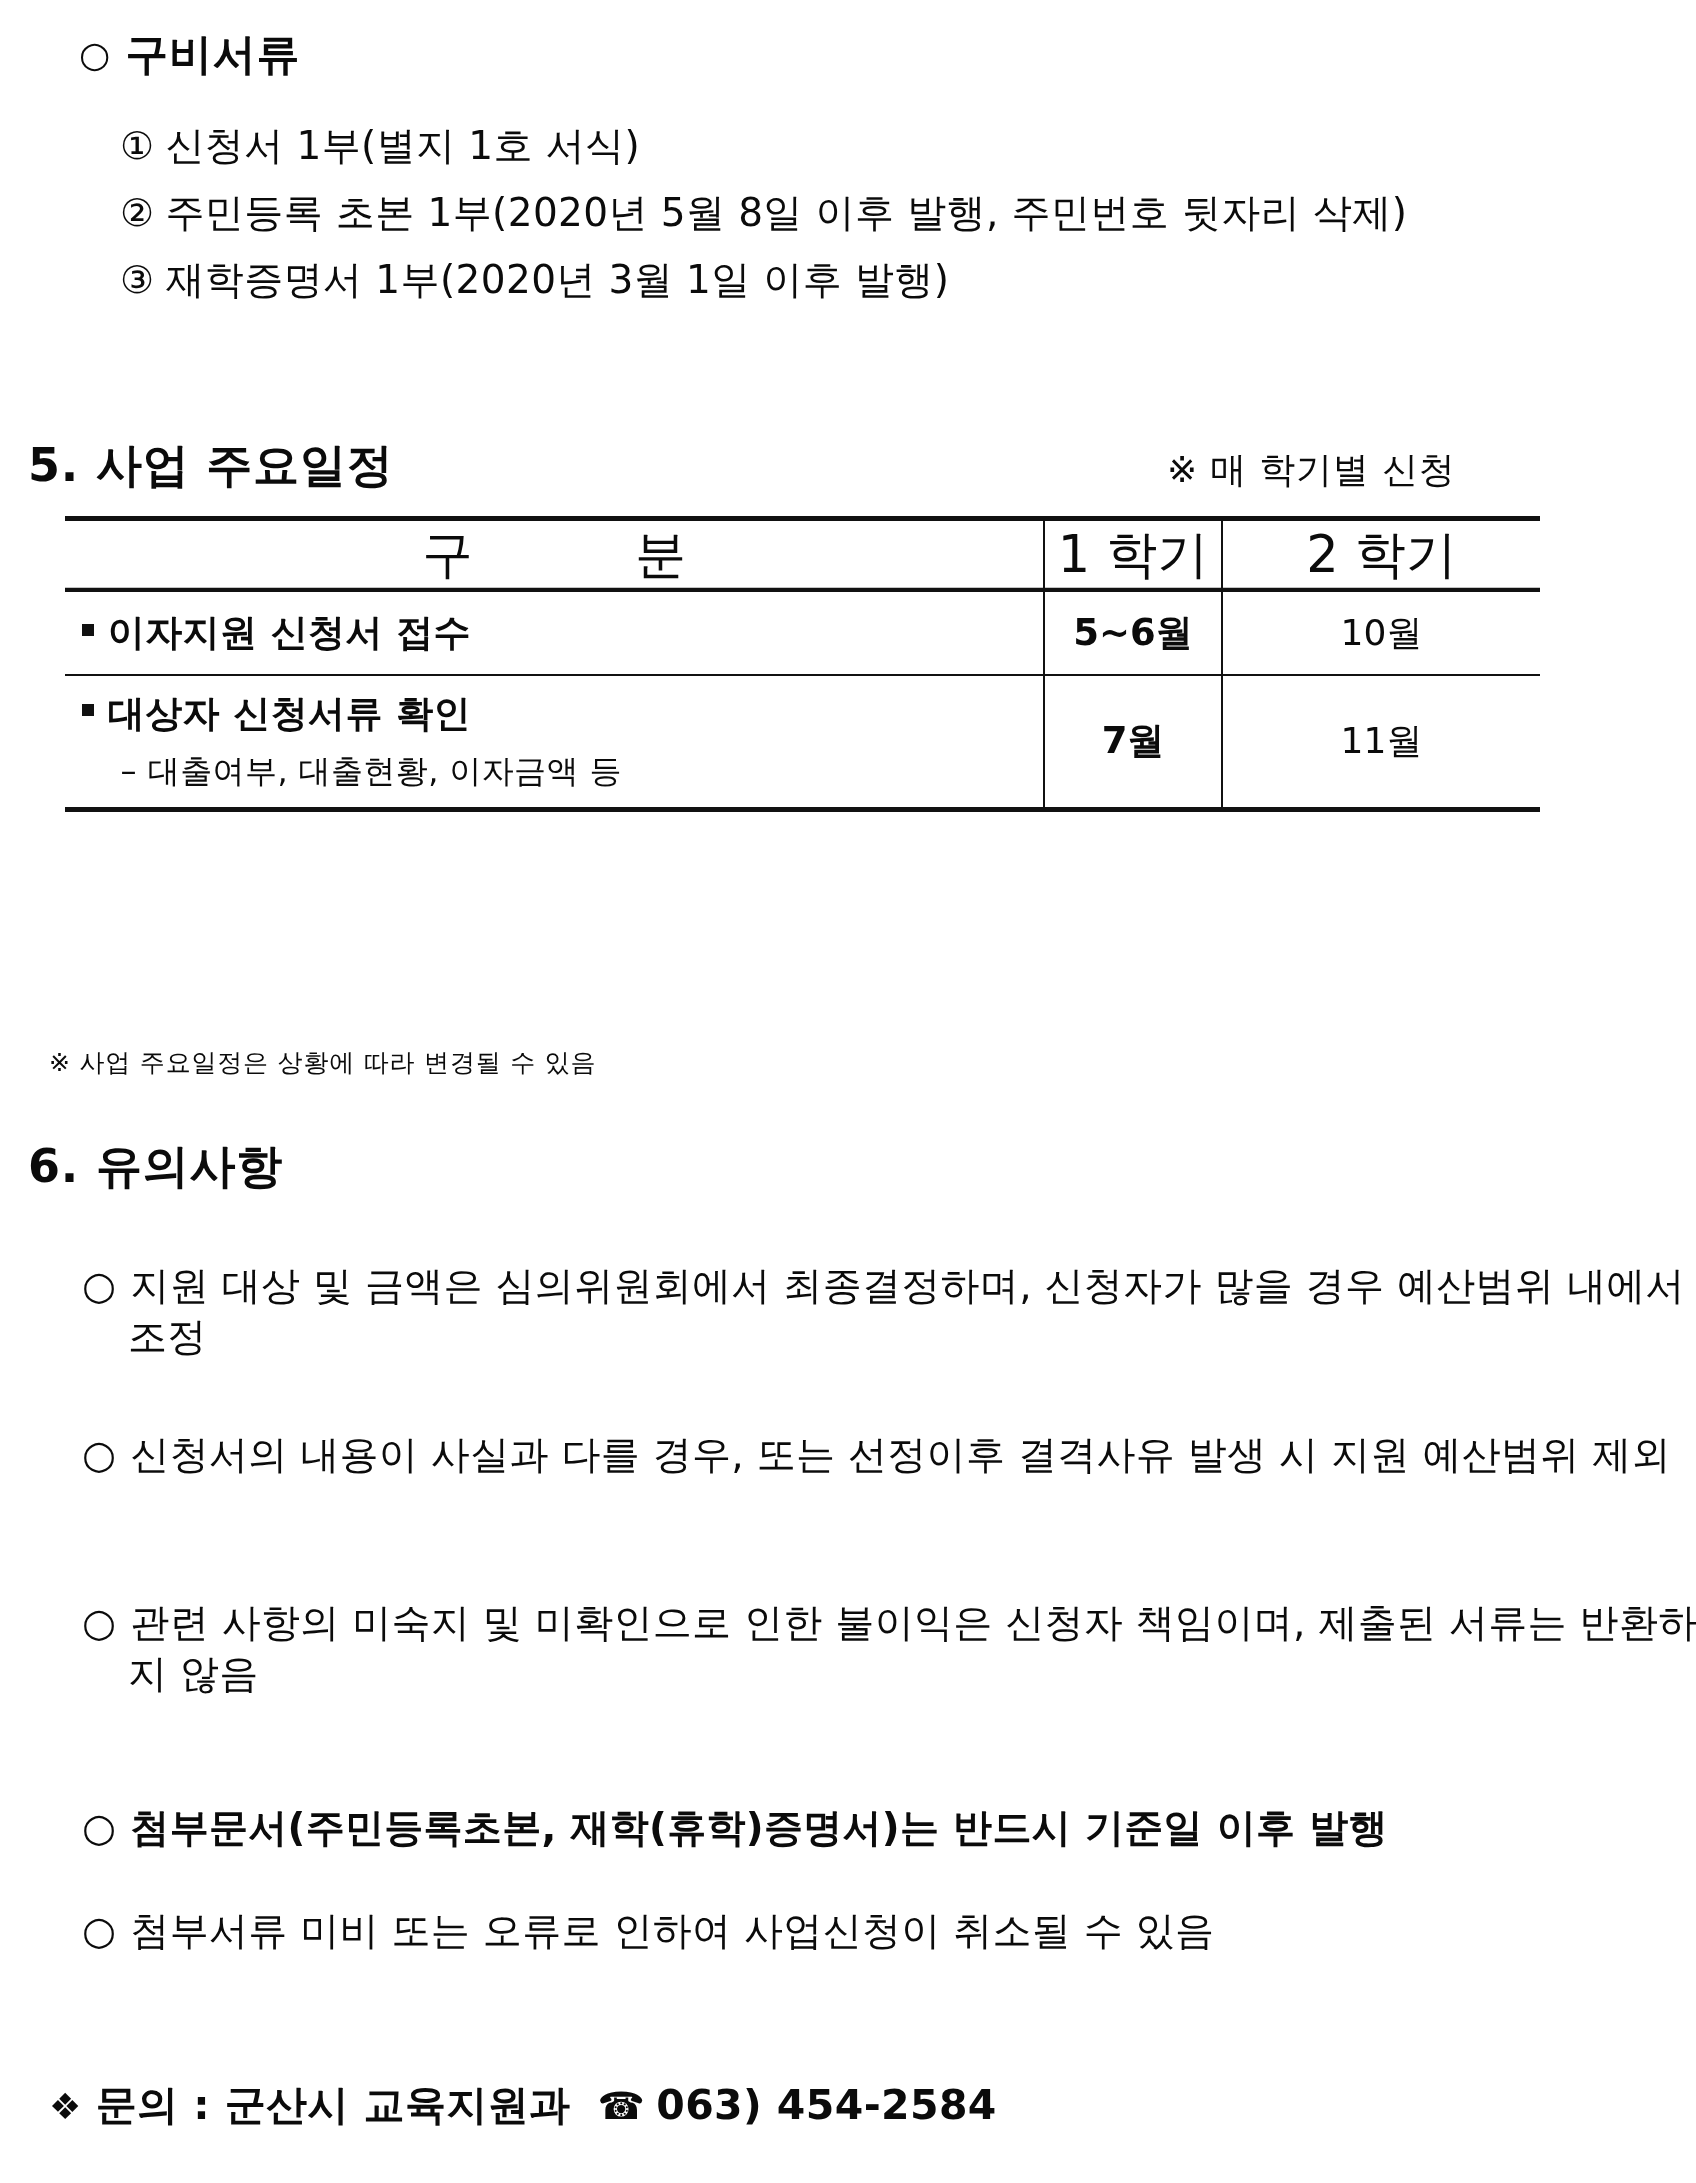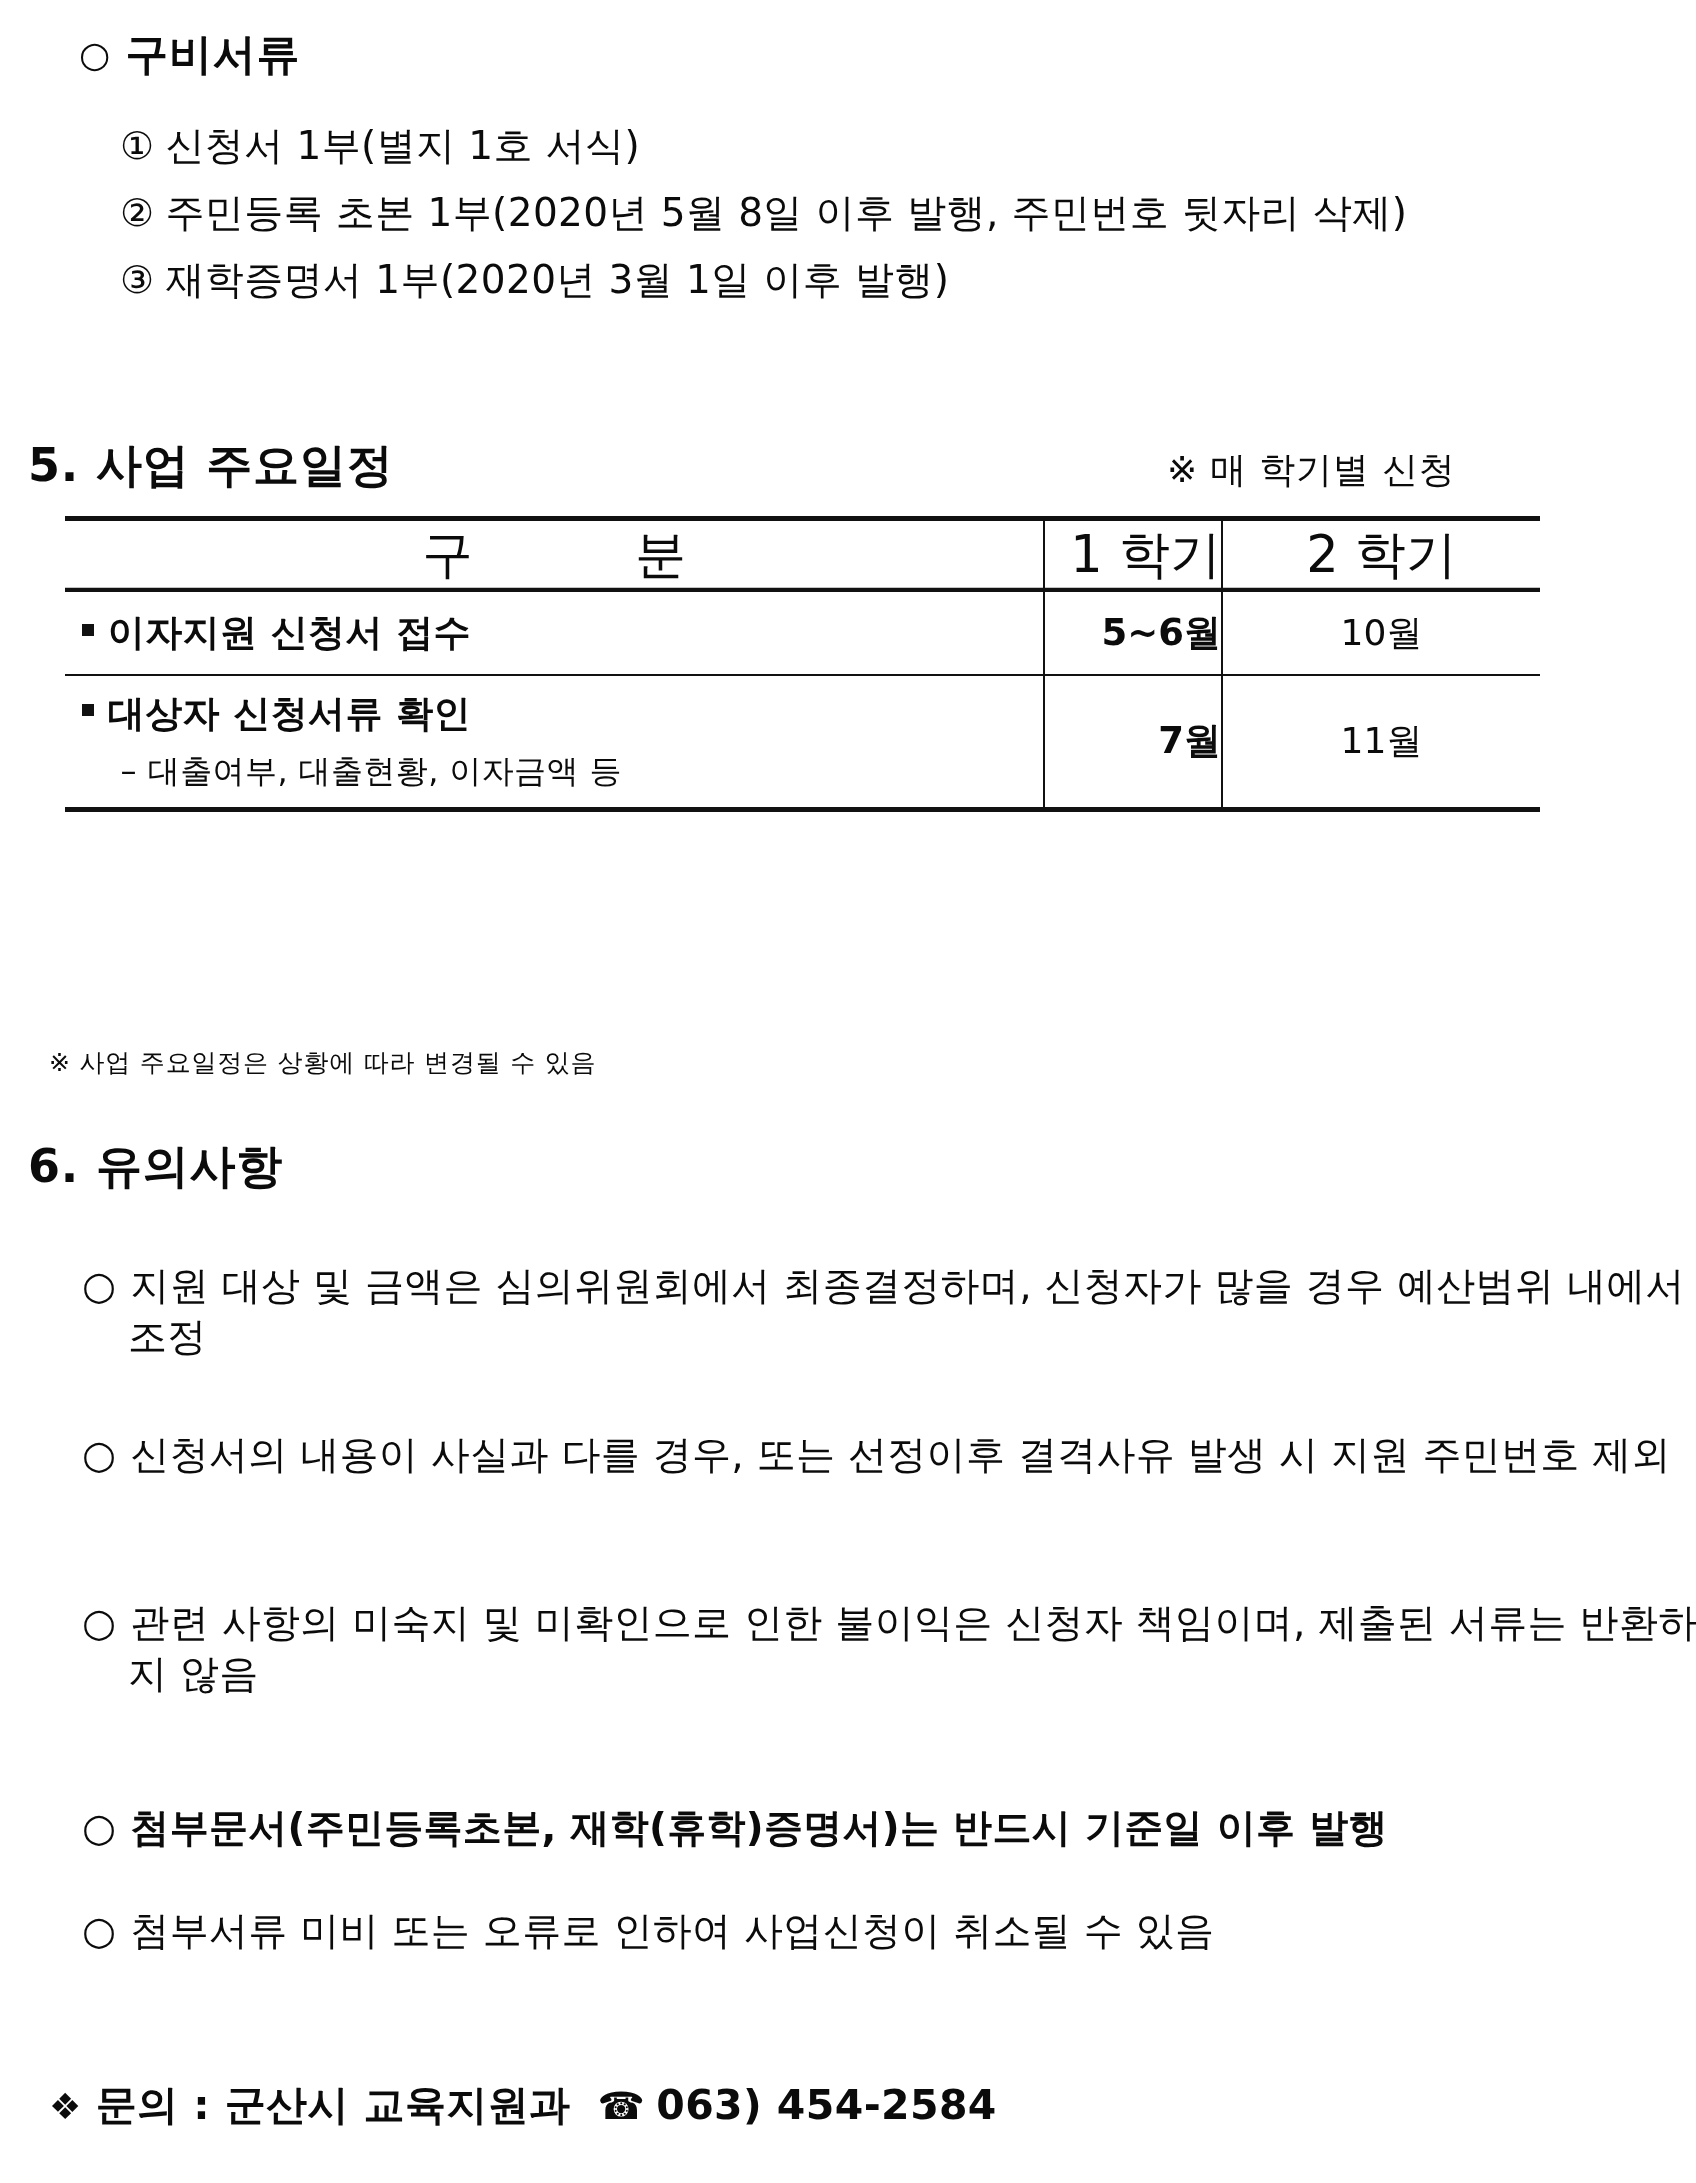--- a/index.html
+++ b/index.html
@@ -108,21 +108,21 @@
   .hdr-div .gap { display: inline-block; width: 162px; }
 
   .sched-table tbody td {
     border-bottom: 2.4px solid #111;
   }
   .sched-table tbody tr:last-child td { border-bottom: none; }
 
   .sched-table th.c-sem1,
   .sched-table td.c-sem1 {
     border-left: 2.4px solid #111;
-    text-align: right;
+    text-align: center;
   }
   .sched-table th.c-sem2,
   .sched-table td.c-sem2 {
     border-left: 2.4px solid #111;
     text-align: center;
   }
 
   td.c-label {
     padding-left: 17.4px;
     padding-right: 8px;
@@ -281,21 +281,21 @@
 
   <div class="line sched-foot">※ 사업 주요일정은 상황에 따라 변경될 수 있음</div>
 
   <div class="line sec-head sec6-head">6. 유의사항</div>
 
   <div class="note note-1">
     <span class="o">○</span><span>지원 대상 및 금액은 심의위원회에서 최종결정하며, 신청자가 많을 경우 예산범위 내에서 조정</span>
   </div>
 
   <div class="note note-2">
-    <span class="o">○</span><span>신청서의 내용이 사실과 다를 경우, 또는 선정이후 결격사유 발생 시 지원 주민번호 제외</span>
+    <span class="o">○</span><span>신청서의 내용이 사실과 다를 경우, 또는 선정이후 결격사유 발생 시 지원 예산범위 제외</span>
   </div>
 
   <div class="note note-3">
     <span class="o">○</span><span>관련 사항의 미숙지 및 미확인으로 인한 불이익은 신청자 책임이며, 제출된 서류는 반환하지 않음</span>
   </div>
 
   <div class="note note-4 bold">
     <span class="o">○</span><span>첨부문서(주민등록초본, 재학(휴학)증명서)는 반드시 기준일 이후 발행</span>
   </div>
 

